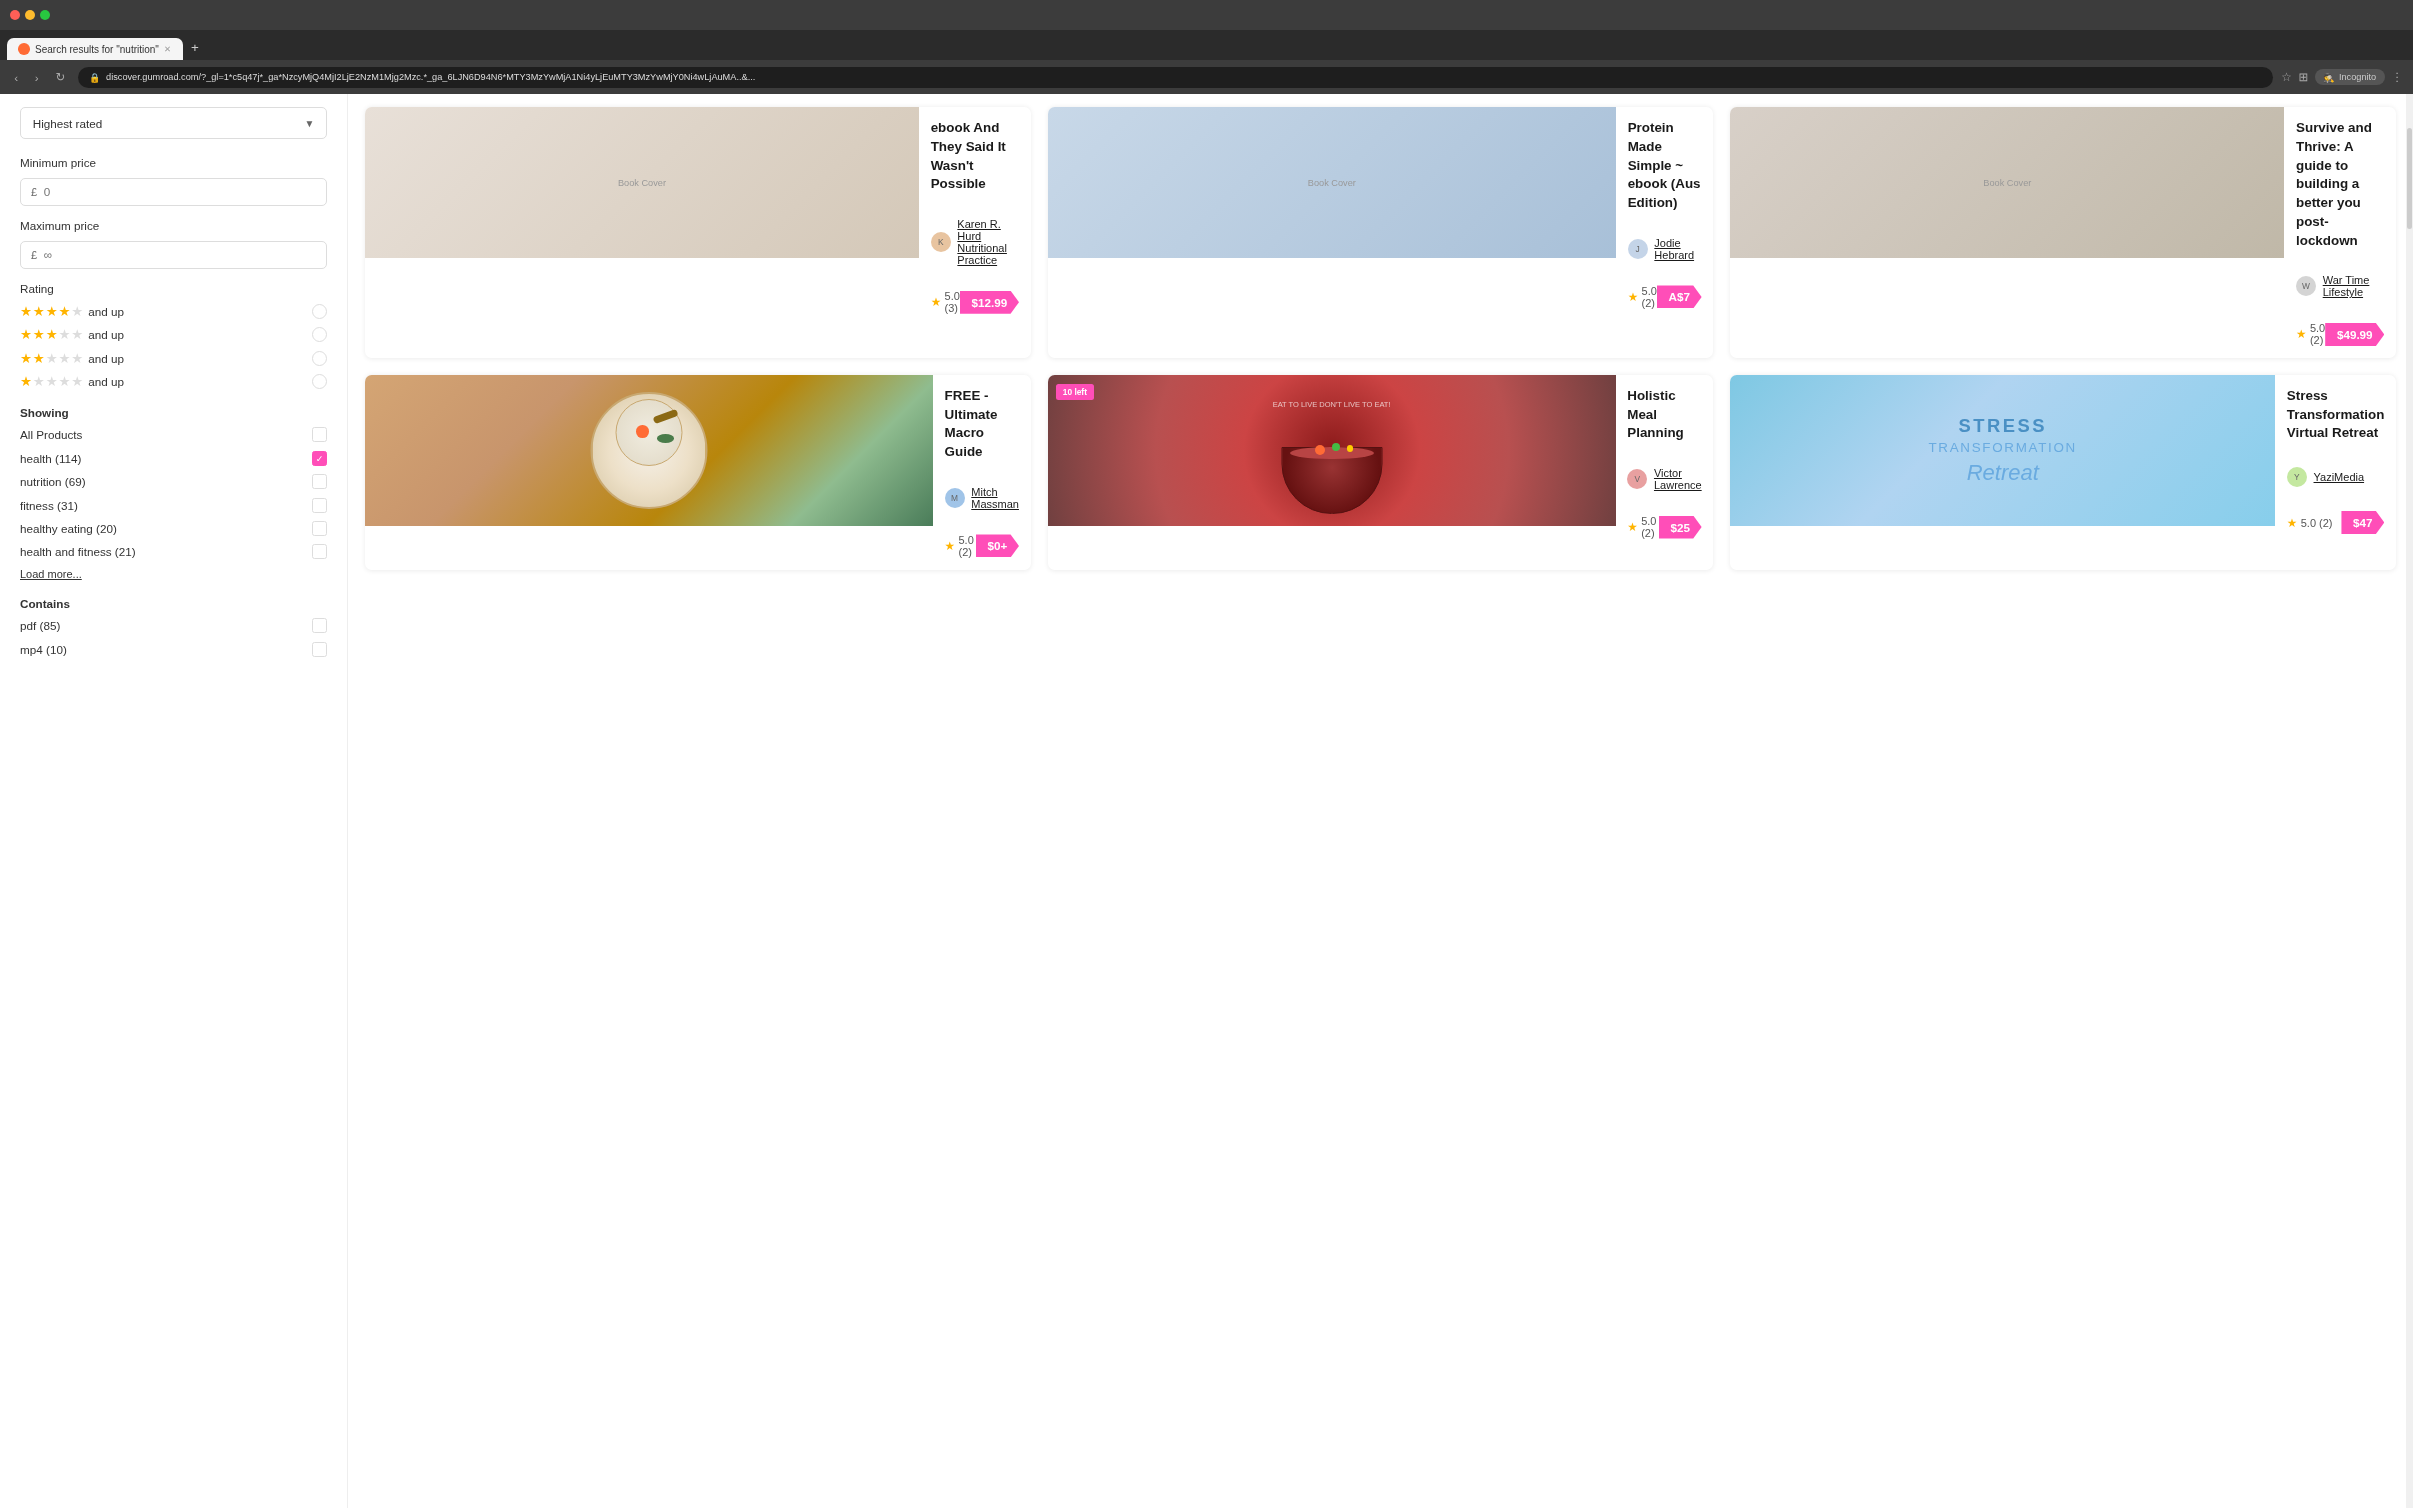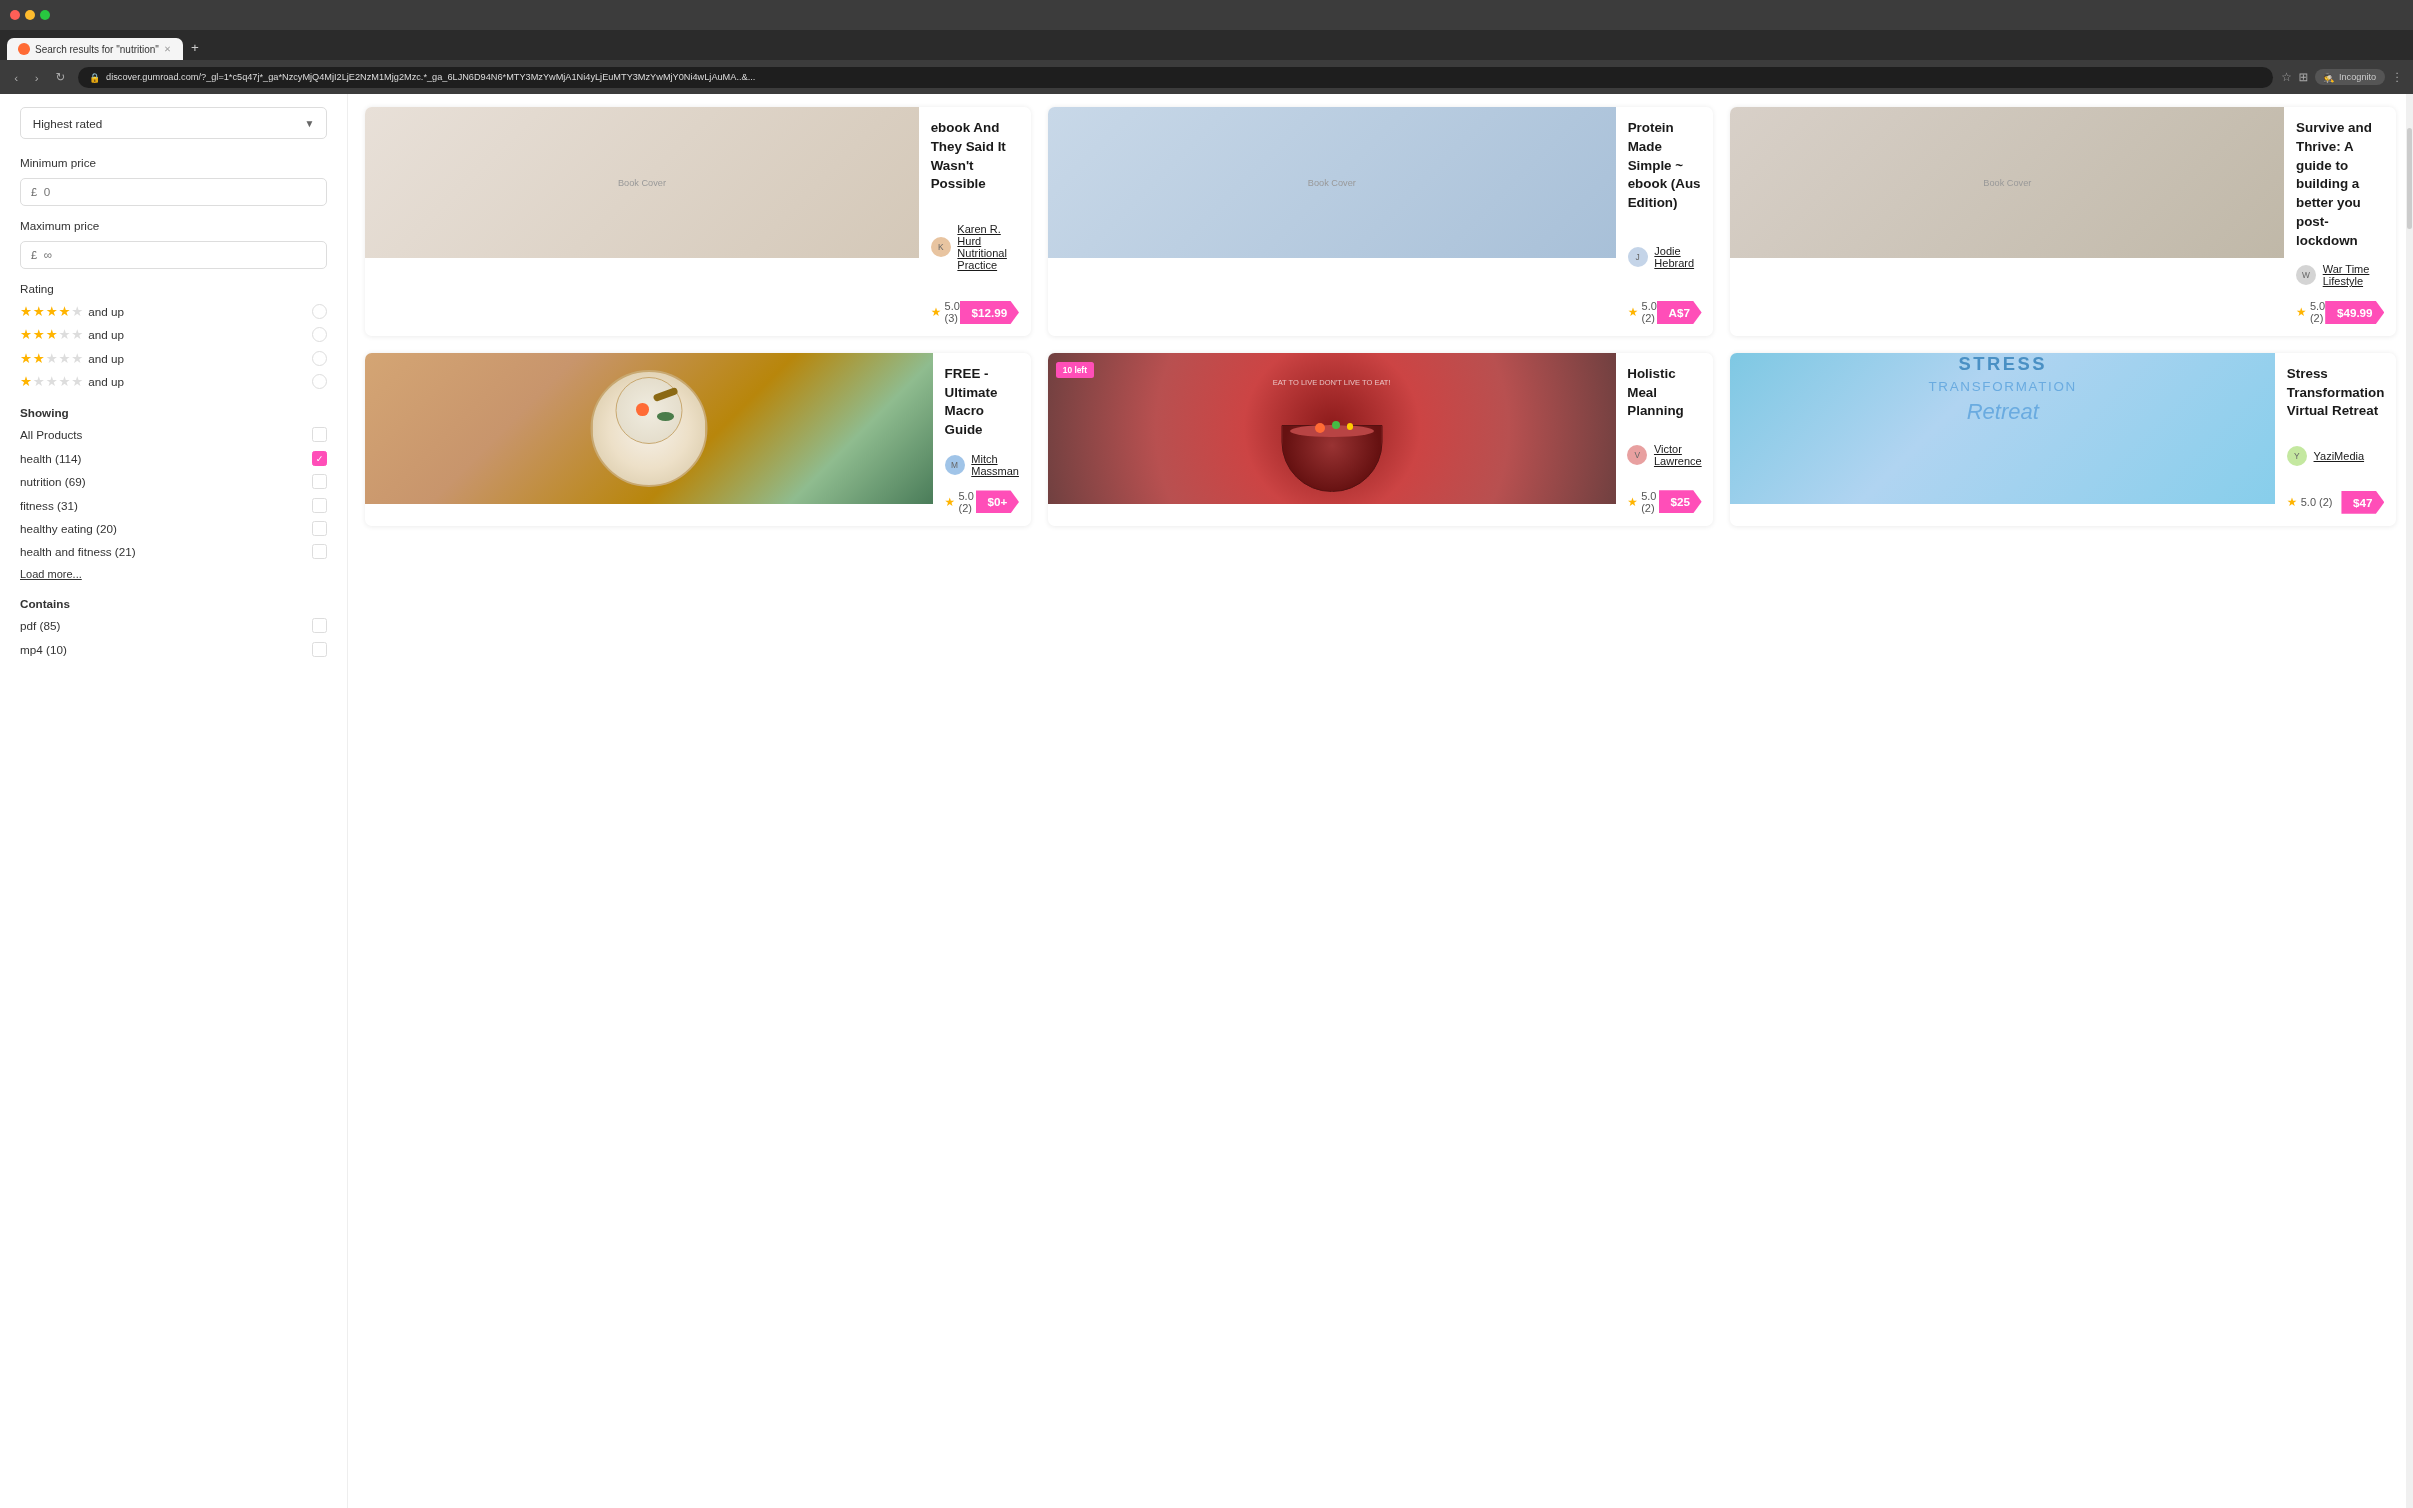--- a/index.html
+++ b/index.html
@@ -243,21 +243,21 @@
       font-size: 10px; color: #999;
       position: relative;
     }
 
     
     .stress-img {
       background: linear-gradient(135deg, #7ec8e3 0%, #b0d4f1 40%, #87ceeb 100%);
       display: flex;
       flex-direction: column;
       align-items: center;
-      justify-content: flex-start;
+      justify-content: center;
     }
     .stress-img .title-text {
       font-size: 18.4px;
       font-weight: 700;
       color: #4a90c4;
       letter-spacing: 2.5px;
       text-align: center;
     }
     .stress-img .sub-text {
       font-size: 13.4px;
@@ -310,22 +310,21 @@
       white-space: nowrap;
       text-align: right;
       margin-top: 8px;
     }
 
     .product-info {
       padding: 11.7px;
       flex: 1;
       display: flex;
       flex-direction: column;
-      gap: 13px;
-      justify-content: space-between;
+      gap: 24px;
     }
     .product-title {
       font-size: 13.4px;
       font-weight: 600;
       color: #1a1a1a;
       line-height: 1.4;
     }
     .product-author {
       display: flex;
       align-items: center;

